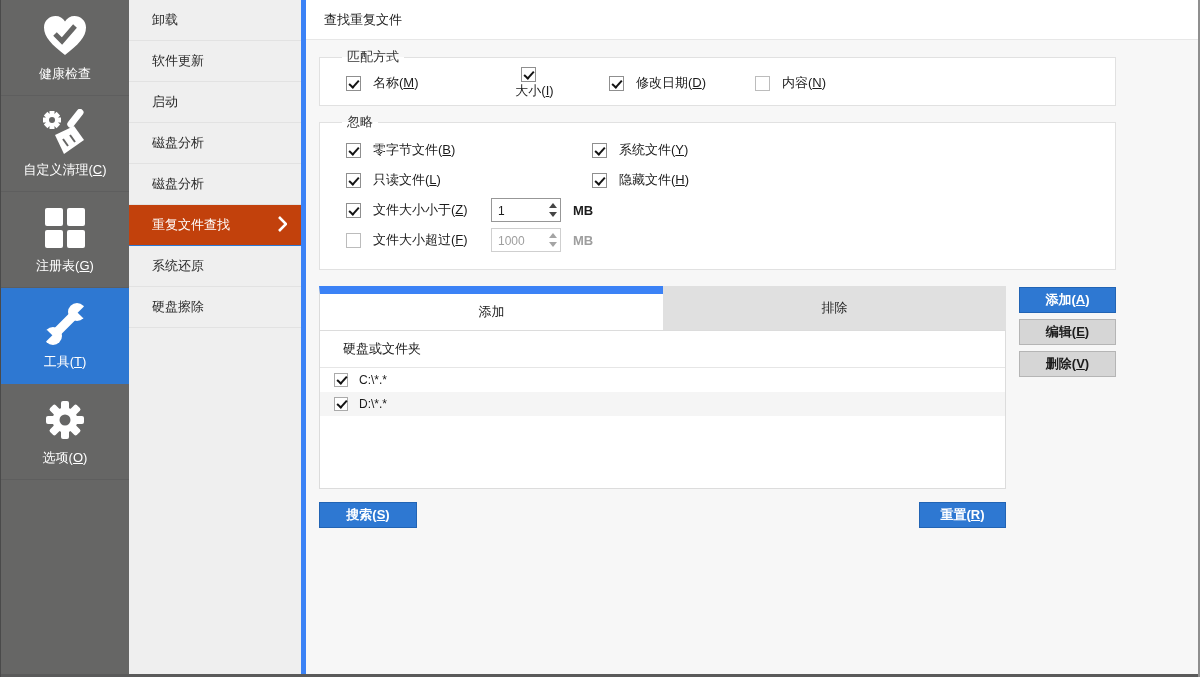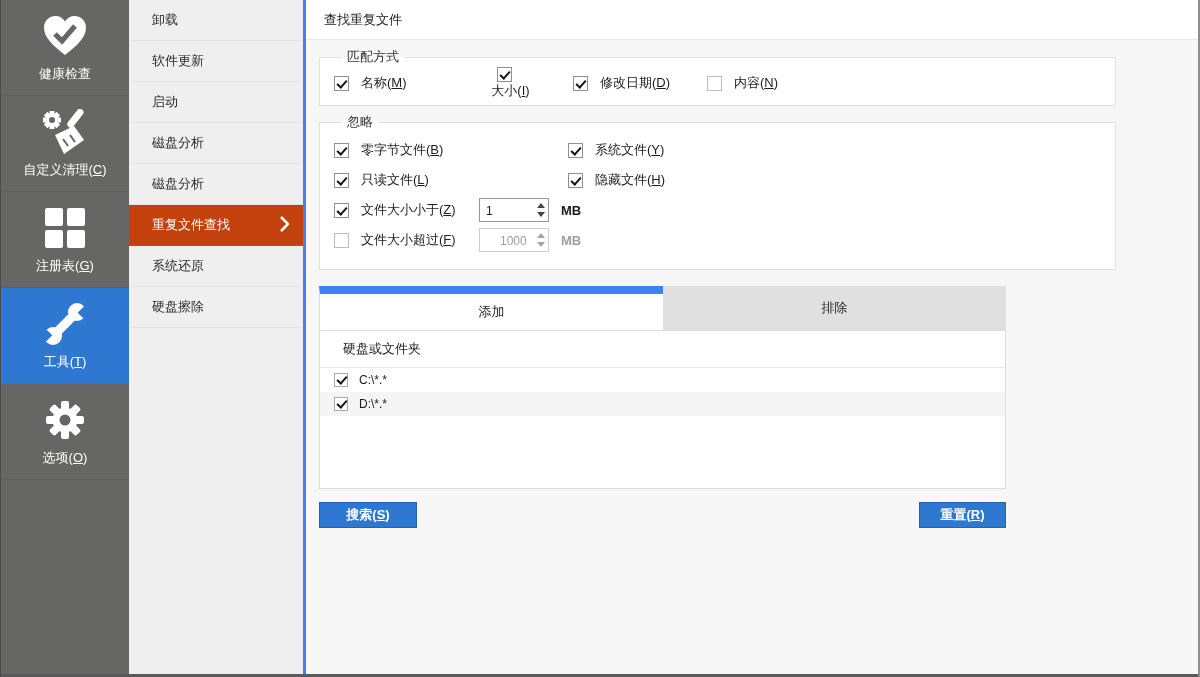--- a/index.html
+++ b/index.html
@@ -11,62 +11,62 @@
   
   .sidebar{ position:absolute; left:0; top:0; width:128px; height:100%; background:#666665; z-index:5; }
   .side-item{ height:96px; border-bottom:1px solid #5e5e5e; display:flex; flex-direction:column;
               align-items:center; justify-content:center; color:#fff; font-size:13px; cursor:pointer; }
   .side-item .icon{ height:48px; display:flex; align-items:center; justify-content:center; margin-bottom:5px; }
   .side-item.selected{ background:#2e78d2; border-bottom-color:#2e78d2; }
   .side-item u, .menu-item u, .btn u, .cbitem u{ text-decoration:underline; }
 
   
   .menu{ position:absolute; left:128px; top:0; width:177px; height:100%; background:#efefef;
-         border-right:3px solid #3b82f6; z-index:4; }
+         border-right:5px solid #3b82f6; z-index:4; }
   .menu-item{ height:41px; border-bottom:1px solid #e2e2e2; display:flex; align-items:center;
               padding:0 14px 0 23px; font-size:13px; color:#2b2b2b; cursor:pointer; }
   .menu-item.selected{ background:#c2410c; color:#fff; border-bottom-color:#2e78d2;
                        justify-content:space-between; }
 
   
   .main{ position:absolute; left:305px; top:0; right:0; height:100%; }
   .titlebar{ height:40px; background:#fff; border-bottom:1px solid #e7e7e7; display:flex;
              align-items:center; padding-left:18px; font-size:13px; color:#222; }
   .content{ position:relative; height:633px; background:#f7f7f7; }
 
   
   fieldset.groupbox{ position:absolute; background:#fff; border:1px solid #e1e1e1; padding-left:7px; }
   fieldset.groupbox legend{ font-size:13px; color:#333; padding:0 5px; margin-left:15px; background:transparent; }
   .fs-match{ left:13px; top:8px; width:797px; height:58px; }
   .fs-ignore{ left:13px; top:73px; width:797px; height:157px; }
 
   .cbrow{ display:flex; align-items:center; height:30px; }
   .fs-match .cbrow{ margin-top:2px; }
   .fs-ignore .cbrow:first-of-type{ margin-top:4px; }
-  .cbitem{ display:flex; align-items:center; font-size:13px; color:#1c1c1c; margin-left:7px; }
+  .cbitem{ display:flex; align-items:center; font-size:13px; color:#1c1c1c; margin-left:19px; }
   .cbitem .label{ white-space:nowrap; }
   .w1{ width:114px; } .w2{ width:111px;flex-direction:column; } .w3{ width:127px; }
   .wleft{ width:227px; } .wsize{ width:145px; }
 
   .cb{ width:15px; height:15px; background:#fff; border:1px solid #8f8f8f; position:relative;
        flex:0 0 auto; margin-right:12px; cursor:pointer; }
   .cb.off{ border-color:#bcbcbc; }
   .cb.on::after{ content:""; position:absolute; left:2px; top:3px; width:8px; height:4px;
                  border-left:2px solid #141414; border-bottom:2px solid #141414; transform:rotate(-48deg); }
 
   .spinbox{ display:flex; width:70px; height:24px; border:1px solid #979797; background:#fff; }
   .spinbox .val{ flex:1; font-size:12px; color:#1c1c1c; padding:5px 0 0 6px; }
   .spinbox .arrows{ width:15px; display:flex; flex-direction:column; align-items:center;
                     justify-content:center; gap:4px; cursor:pointer; }
   .tri-up{ width:0; height:0; border-left:4px solid transparent; border-right:4px solid transparent;
            border-bottom:5px solid #454545; }
   .tri-dn{ width:0; height:0; border-left:4px solid transparent; border-right:4px solid transparent;
            border-top:5px solid #454545; }
   .spin-wrap.off .spinbox{ border-color:#cfcfcf; }
-  .spin-wrap.off .val{ color:#9e9e9e;margin-left:14px; }
+  .spin-wrap.off .val{ color:#9e9e9e; }
   .spin-wrap.off .tri-up{ border-bottom-color:#a4a4a4; }
   .spin-wrap.off .tri-dn{ border-top-color:#a4a4a4; }
   .unit{ font-size:13px; color:#1c1c1c; margin-left:12px; font-weight:bold; }
   .spin-wrap{ display:flex; align-items:center; }
   .spin-wrap.off .unit{ color:#9e9e9e; }
 
   
   .panel{ position:absolute; left:13px; top:246px; width:687px; height:203px; }
   .tabs{ display:flex; height:44px; }
   .tab{ flex:1; display:flex; align-items:center; justify-content:center; font-size:13px;
@@ -304,20 +304,31 @@
             <span class="cb on"></span>
             <span>C:\*.*</span>
           </div>
           <div class="trow alt">
             <span class="cb on"></span>
             <span>D:\*.*</span>
           </div>
         </div>
       </div>
 
+      <div class="sidebtns">
+        <div class="btn primary">
+          <span>添加(<u>A</u>)</span>
+        </div>
+        <div class="btn gray">
+          <span>编辑(<u>E</u>)</span>
+        </div>
+        <div class="btn gray">
+          <span>删除(<u>V</u>)</span>
+        </div>
+      </div>
 
       <div class="btn primary search-btn">
         <span>搜索(<u>S</u>)</span>
       </div>
       <div class="btn primary reset-btn">
         <span>重置(<u>R</u>)</span>
       </div>
 
     </div>
   </div>

